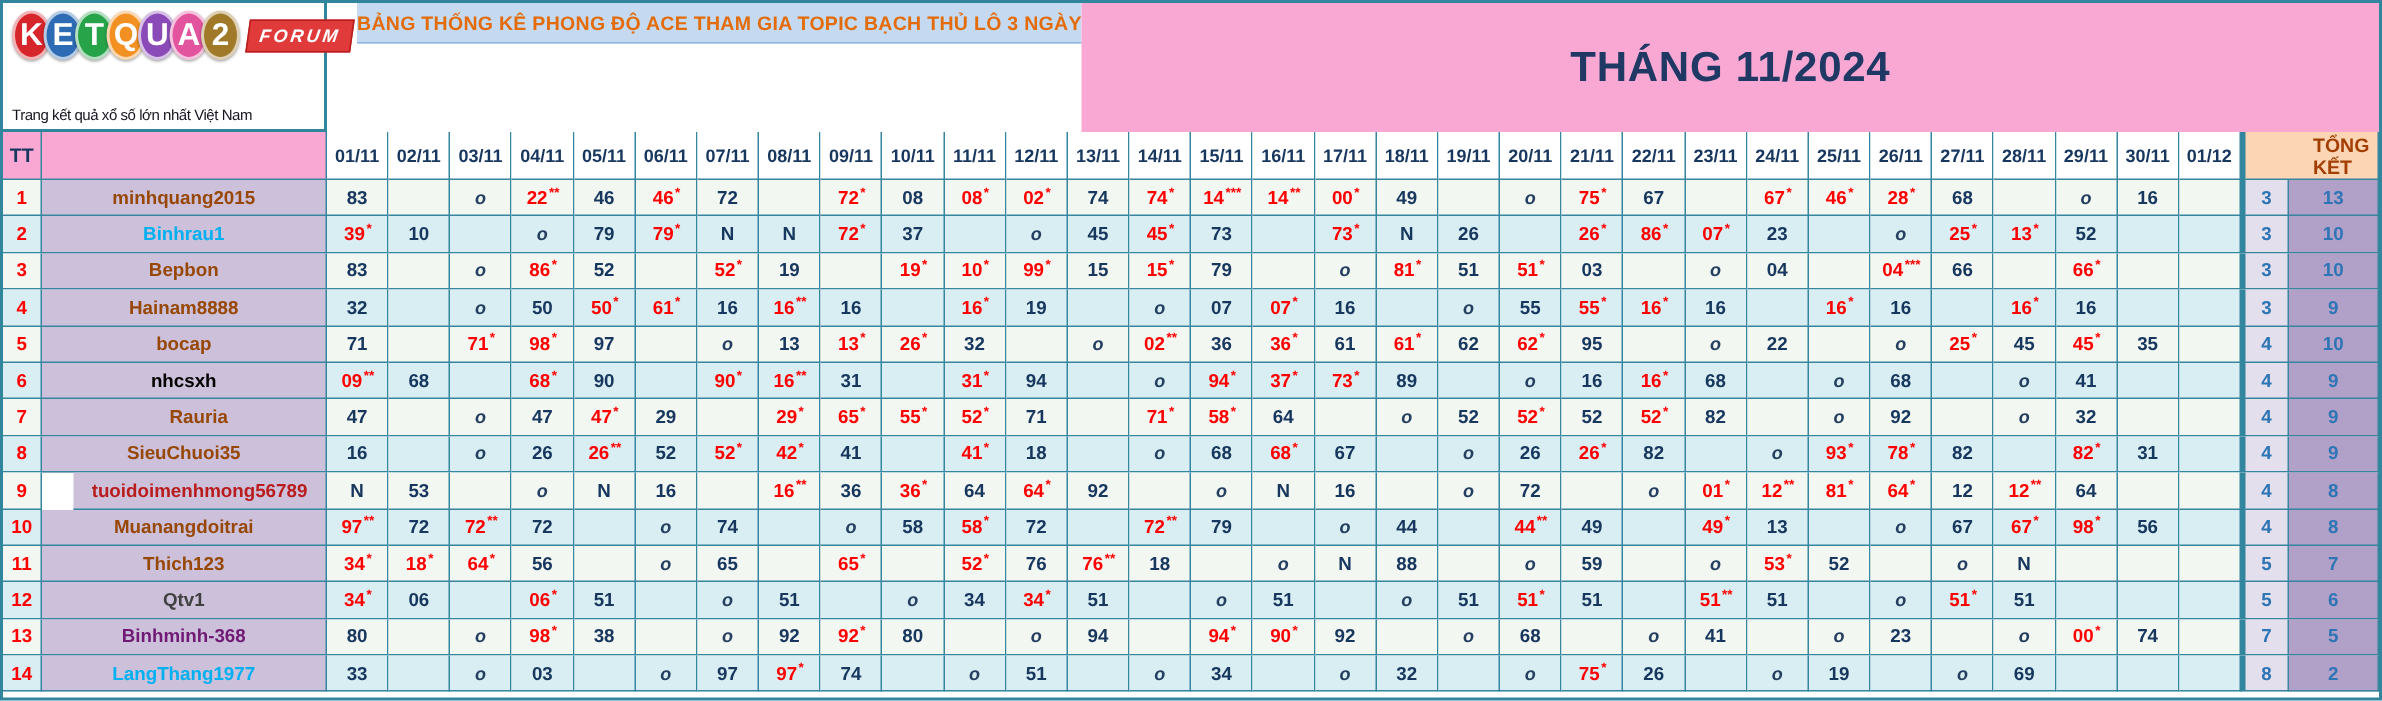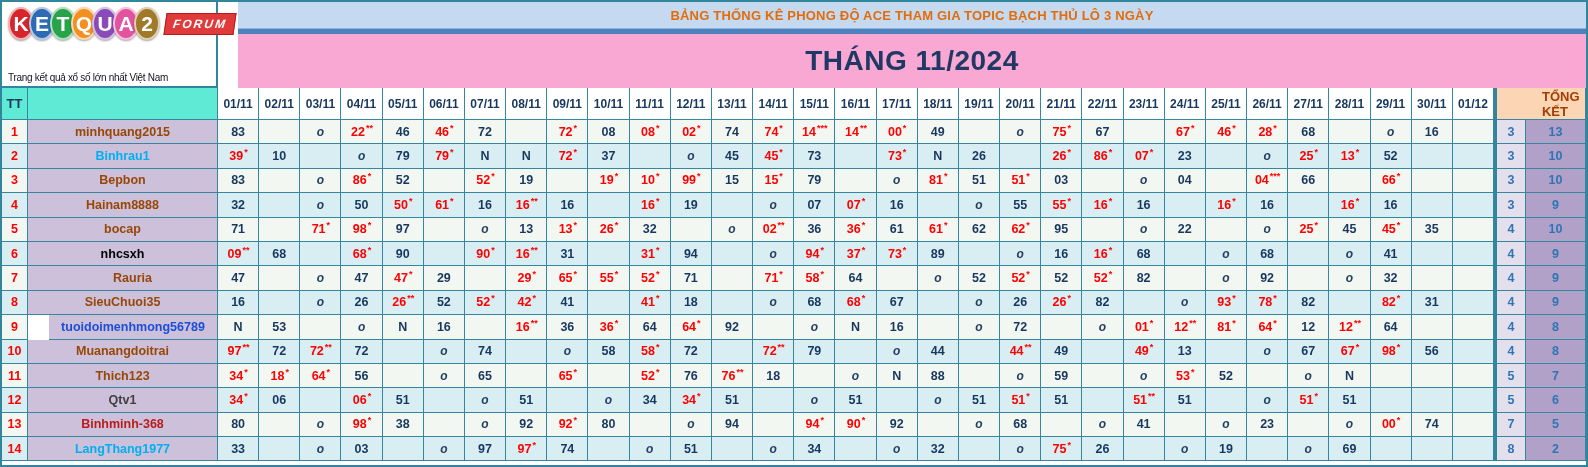--- a/index.html
+++ b/index.html
@@ -9,30 +9,30 @@
   
   .top-row { display: flex; height: 86px; }
   .logo-cell { width: 216px; height: 86px; border-right: 2px solid #31859c; border-bottom: 2px solid #31859c; background: #ffffff; padding: 5px 4px 3px 6px; display: flex; flex-direction: column; justify-content: space-between; cursor: pointer; }
   .logo-line { display: flex; align-items: center; }
   .logo-letters { display: flex; align-items: center; }
   .oval { display: inline-flex; width: 26px; height: 33px; border-radius: 50%; align-items: center; justify-content: center; color: #fff; font-weight: bold; font-size: 21px; margin-left: -5px; border: 2px solid rgba(255,255,255,0.65); box-shadow: 0 1px 2px rgba(0,0,0,0.35); }
   .oval:first-child { margin-left: 0; }
   .forum-badge { margin-left: 5px; background: #e03a3a; color: #fff; font-style: italic; font-weight: bold; font-size: 12px; letter-spacing: 2px; padding: 3px 7px; transform: skewX(-8deg); border: 1px solid #b71c1c; }
   .tagline { color: #14141e; font-size: 10px; font-weight: 500; white-space: nowrap; letter-spacing: -0.3px; }
 
-  .top-right { flex: 1; display: flex; flex-direction: column; margin-left: 20px; }
+  .top-right { flex: 1; display: flex; flex-direction: row; margin-left: 20px; }
   .banner { height: 27px; background: #c5d9f1; border-bottom: 1px solid #8eb4e3; color: #e36c09; font-weight: bold; font-size: 13px; display: flex; align-items: center; justify-content: center; letter-spacing: 0.2px; }
   .blue-bar { height: 5px; background: #4f81bd; }
   .month { flex: 1; background: #f9a8d4; color: #1f3864; font-weight: bold; font-size: 28px; display: flex; align-items: center; justify-content: center; letter-spacing: 0.5px; }
 
   
   .grid { display: grid; grid-template-columns: 26px 190px repeat(31, 1fr) 32px 60px; grid-template-rows: 32px repeat(14, 24.4px); width: 1584px; }
   .cell { border-right: 1px solid #35869e; border-bottom: 1px solid #35869e; display: flex; align-items: center; justify-content: center; overflow: hidden; }
   .hdr { background: #ffffff; color: #17375e; font-weight: bold; font-size: 12px; }
-  .corner, .namehdr { background: #5eead4; }
+  .corner, .namehdr { background: #f9a8d4; }
   .corner { font-size: 13px; }
   .tkhdr { background: #fcd5b4; color: #a33e03; font-size: 13px; border-left: 3px solid #31859c; padding-left: 45px; }
   .tt { background: #fdeada; color: #ff0000; font-weight: bold; font-size: 12.5px; }
   .pname { background: #ccc0da; font-weight: bold; font-size: 12.5px; }
   .val { font-weight: bold; font-size: 12.5px; color: #17375e; }
   .rw { background: #f3f7f2; }
   .rb { background: #d9eef3; }
   .val.red { color: #fe0000; }
   .val sup { font-size: 9px; line-height: 0; position: relative; top: -4px; left: 1px; font-weight: bold; }
   .val.oo { font-style: italic; font-weight: 600; font-size: 12px; color: #243f60; }
@@ -773,21 +773,21 @@
         <span>82</span>
         <sup>*</sup>
       </div>
       <div class="cell val rb">
         <span>31</span>
       </div>
       <div class="cell val rb"></div>
       <div class="cell tk1">4</div>
       <div class="cell tk2">9</div>
       <div class="cell tt rw">9</div>
-      <div class="cell pname" style="color: #1d4ed8; margin-left: 21px;">tuoidoimenhmong56789</div>
+      <div class="cell pname" style="color: #b91c1c; margin-left: 21px;">tuoidoimenhmong56789</div>
       <div class="cell val rw">
         <span>N</span>
       </div>
       <div class="cell val rw">
         <span>53</span>
       </div>
       <div class="cell val rw"></div>
       <div class="cell val rw oo">o</div>
       <div class="cell val rw">
         <span>N</span>
@@ -1084,21 +1084,21 @@
       </div>
       <div class="cell val rb">
         <span>51</span>
       </div>
       <div class="cell val rb"></div>
       <div class="cell val rb"></div>
       <div class="cell val rb"></div>
       <div class="cell tk1">5</div>
       <div class="cell tk2">6</div>
       <div class="cell tt rw">13</div>
-      <div class="cell pname" style="color: #b91c1c; text-align: center;">Binhminh-368</div>
+      <div class="cell pname" style="color: #701a75; text-align: center;">Binhminh-368</div>
       <div class="cell val rw">
         <span>80</span>
       </div>
       <div class="cell val rw"></div>
       <div class="cell val rw oo">o</div>
       <div class="cell val rw red">
         <span>98</span>
         <sup>*</sup>
       </div>
       <div class="cell val rw">

